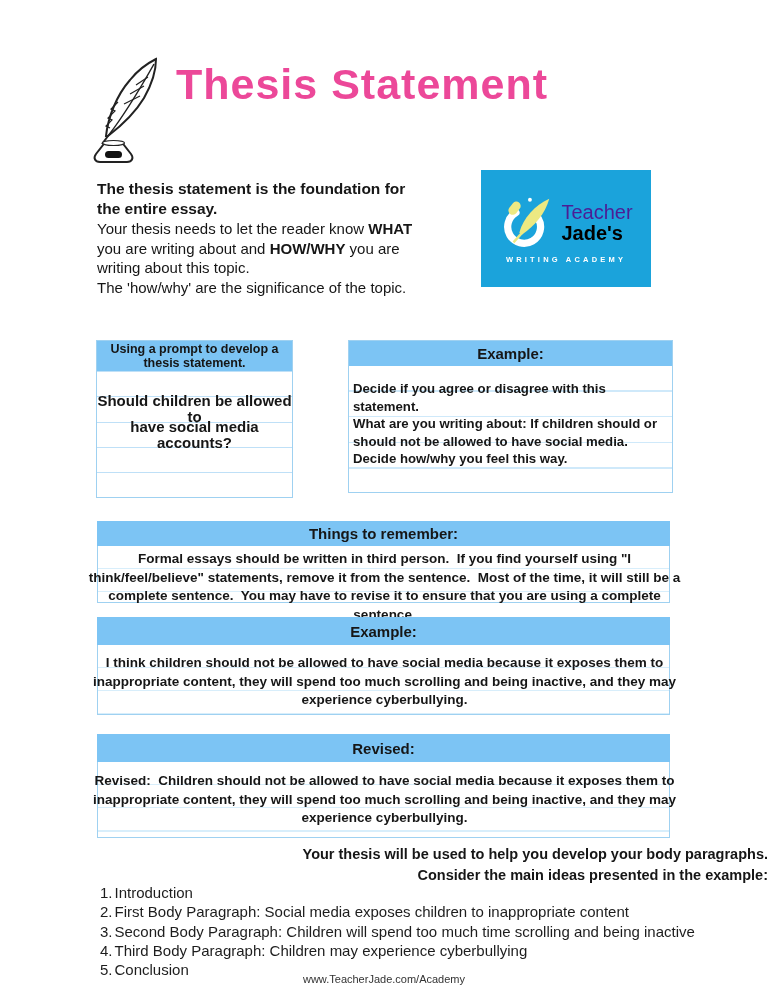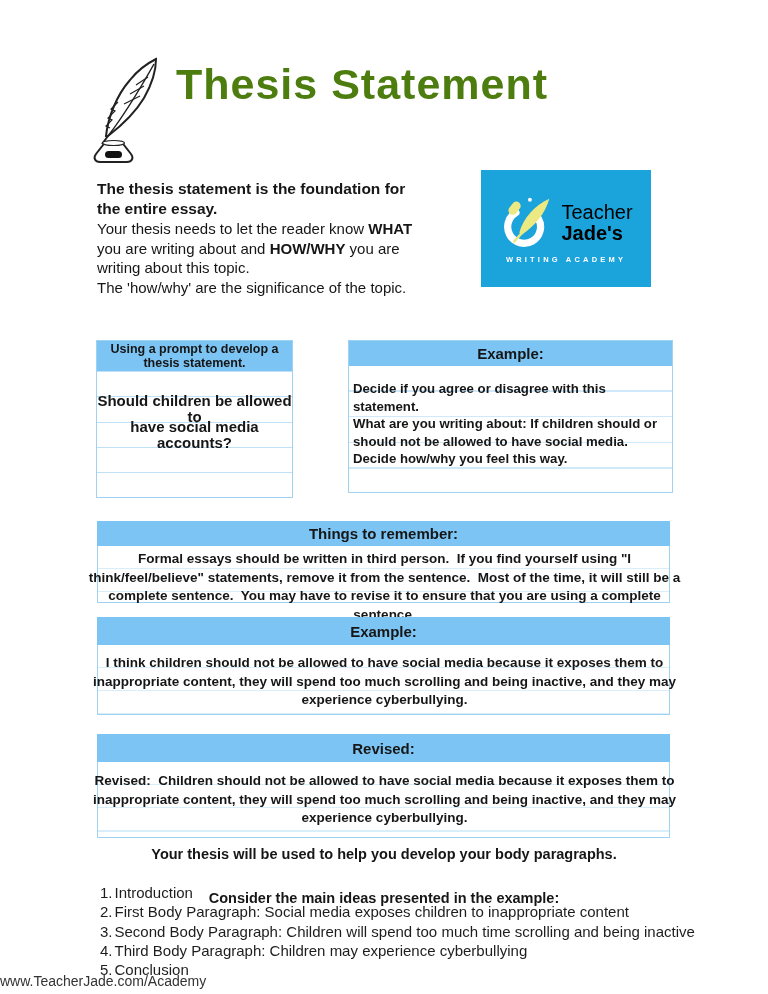--- a/index.html
+++ b/index.html
@@ -4,35 +4,35 @@
 <style>
   html,body{margin:0;padding:0;background:#fff;}
   .page{
     position:relative;width:768px;height:994px;background:#ffffff;overflow:hidden;
     font-family:"Liberation Sans","DejaVu Sans",sans-serif;color:#161616;
   }
   
   .quill-art{position:absolute;left:88px;top:56px;width:84px;height:108px;}
   .doc-title{
     position:absolute;left:176px;top:60px;margin:0;
-    font-size:43px;font-weight:bold;letter-spacing:1px;color:#4d7c0f;
+    font-size:43px;font-weight:bold;letter-spacing:1px;color:#ec4899;
   }
   
   .intro{position:absolute;left:97px;top:179px;width:330px;font-size:15px;line-height:19.5px;}
   .intro-heading{font-weight:bold;font-size:15.5px;line-height:20px;margin:0 0 2px 0;}
   .intro p{margin:0;}
   .b{font-weight:bold;}
   
   .logo-box{
     position:absolute;left:481px;top:170px;width:170px;height:117px;background:#1BA3DB;
     display:flex;flex-direction:column;align-items:center;justify-content:center;
   }
   .logo-row{display:flex;align-items:center;gap:4px;}
   .logo-names{display:flex;flex-direction:column;line-height:21px;}
-  .logo-teacher{color:#000000;font-size:20px;font-weight:500;}
+  .logo-teacher{color:#4c1d95;font-size:20px;font-weight:500;}
   .logo-jades{color:#000000;font-size:20px;font-weight:bold;}
   .logo-sub{color:#ffffff;font-size:7.5px;letter-spacing:3.2px;margin-top:3px;font-weight:bold;}
   
   .band{
     background:#7CC4F4;font-weight:bold;text-align:center;
     display:flex;align-items:center;justify-content:center;box-sizing:border-box;
   }
   .prompt-table{
     position:absolute;left:96px;top:340px;width:197px;
     border:1.5px solid #9FD1F1;box-sizing:border-box;background:#fff;
@@ -69,27 +69,27 @@
   .sec-things{top:521px;}
   .sec-things .section-body{height:57px;overflow:visible;}
   .sec-things .section-body-text{top:4px;}
   .sec-example2{top:617px;}
   .sec-example2 .section-body{height:70px;}
   .sec-example2 .section-body-text{top:9px;}
   .sec-revised{top:734px;}
   .sec-revised .section-body{height:76px;}
   .sec-revised .section-body-text{top:10px;}
   
-  .bottom-line{position:absolute;left:0;width:768px;text-align:center;font-weight:bold;font-size:14.5px;}
+  .bottom-line{position:absolute;left:0;width:768px;text-align:right;font-weight:bold;font-size:14.5px;}
   .bl1{top:846px;}
-  .bl2{top:890px;}
+  .bl2{top:867px;}
   .num-list{position:absolute;left:100px;top:883px;width:600px;font-size:15px;line-height:19.3px;color:#1d1d1d;}
   .num-list .row{display:flex;}
   .num-list .num{flex:0 0 auto;margin-right:2px;}
-  .page-footer{position:absolute;left:0;top:973px;width:768px;text-align:left;font-size:14px;color:#333;}
+  .page-footer{position:absolute;left:0;top:973px;width:768px;text-align:center;font-size:11px;color:#333;}
 </style>
 </head>
 <body>
 
 <div class="page">
 
   <svg class="quill-art" viewBox="0 0 84 108" aria-hidden="true">
     <path d="M18,80 C20,62 28,40 42,24 C50,14 60,7 68,3 C68,14 64,28 56,42 C47,57 33,70 20,80 Z" fill="#ffffff" stroke="#222" stroke-width="2"></path>
     <path d="M22,72 L18,70 L24,64 L20,62 L27,55 L23,53 L30,46" stroke="#222" fill="none" stroke-width="1.2"></path>
     <path d="M20,80 C34,62 48,40 66,8" stroke="#222" fill="none" stroke-width="1.5"></path>

